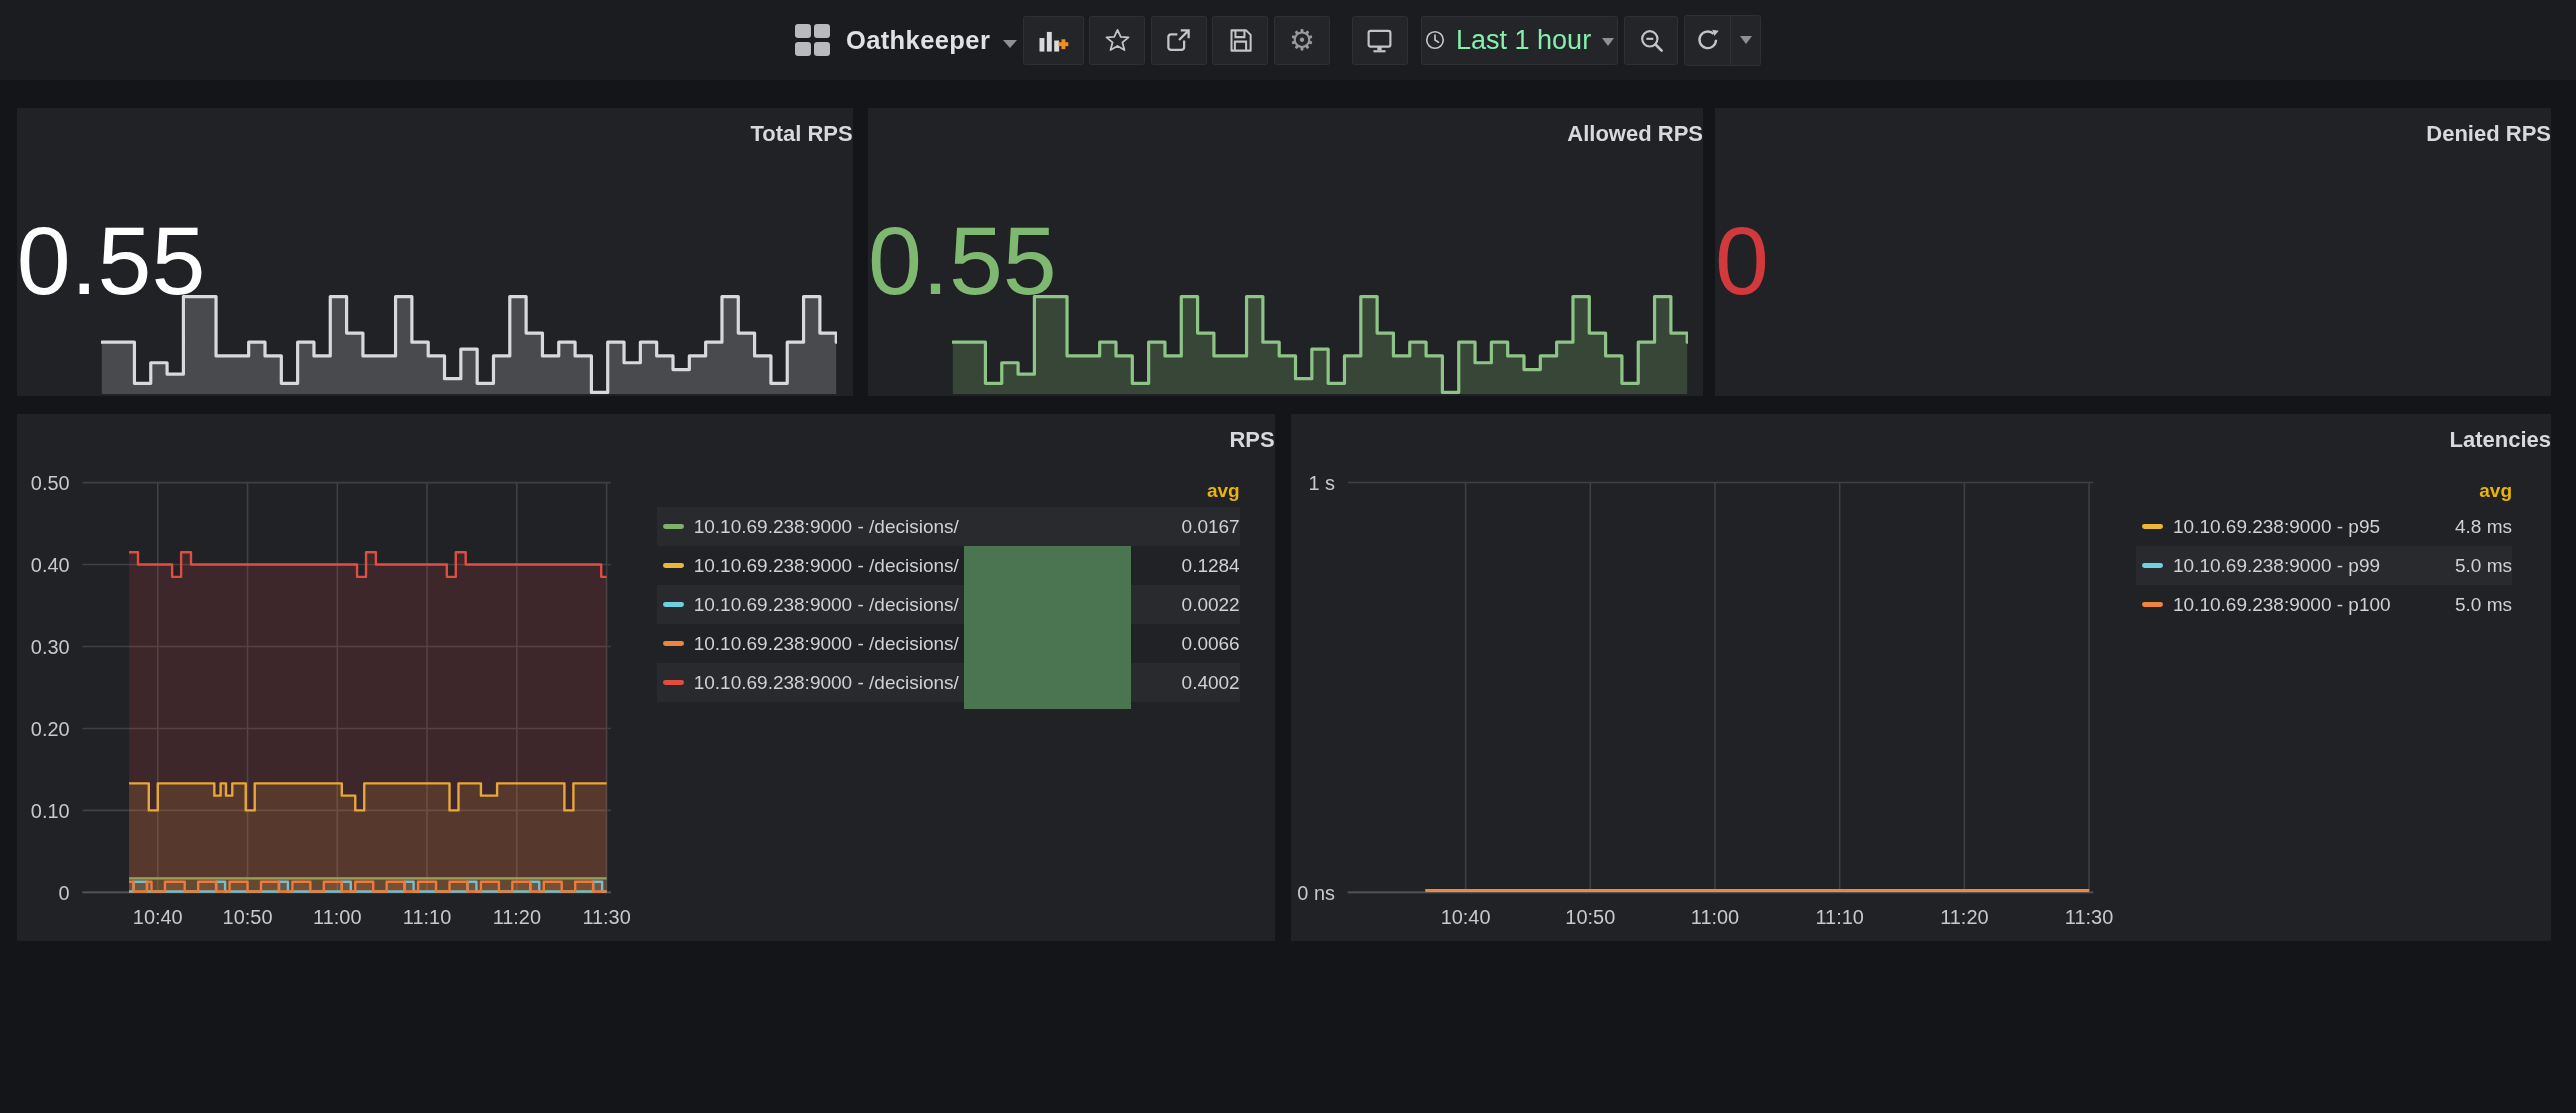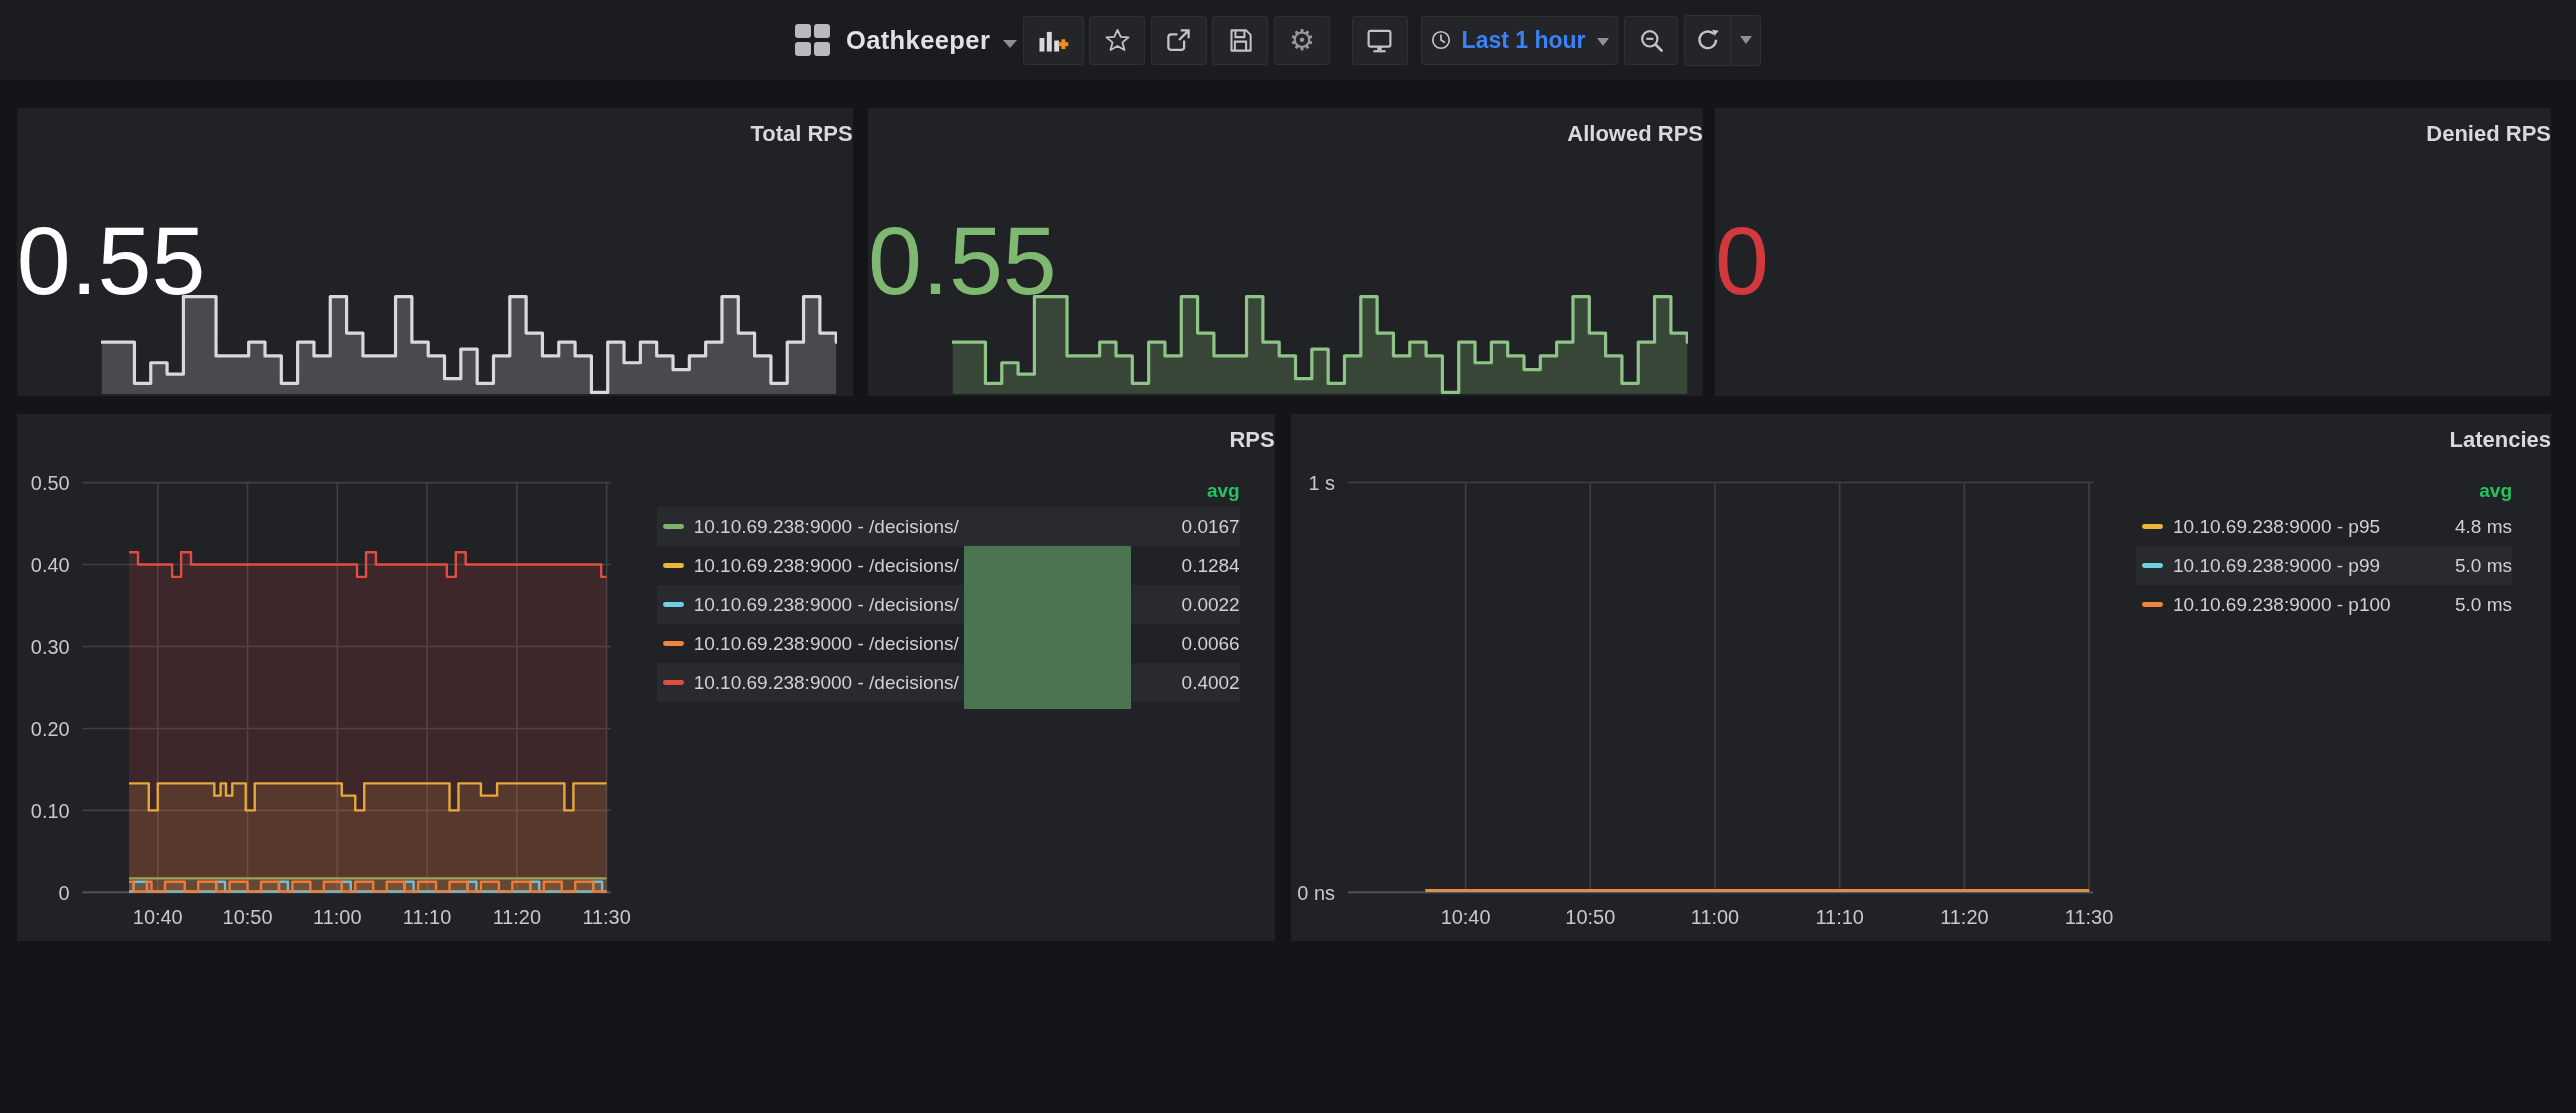--- a/index.html
+++ b/index.html
@@ -13,21 +13,21 @@
   .dash-title{color:#e0e1e2;font-size:25.5px;font-weight:700;margin-left:16px;letter-spacing:0.4px;}
   .caret{width:0;height:0;border-left:7.2px solid transparent;border-right:7.2px solid transparent;
     border-top:8.8px solid #8e9094;display:inline-block;}
   .dash-picker .caret{margin-left:12.8px;margin-top:8px;}
   .nav-right{display:flex;align-items:center;margin-right:41px;}
   .tbtn{height:49px;background:#232529;border:0.8px solid #2e3034;border-radius:2.4px;
     display:flex;align-items:center;justify-content:center;margin-left:5.6px;cursor:pointer;padding:0;}
   .tbtn svg{display:block;}
   .w76{width:61px}.w70{width:56px}.w68{width:54px}
   .gap-lg{margin-left:22px}.gap-md{margin-left:12.8px}.gap-sm{margin-left:6.4px}
-  .timebtn{width:197px;color:#3b82f6;font-size:23px;font-weight:700;}
+  .timebtn{width:197px;color:#86efac;font-size:27px;font-weight:400;}
   .timebtn .label{margin:0 11px 0 9.6px;}
   .timebtn .caret{border-left-width:6.4px;border-right-width:6.4px;border-top-width:8px;margin-top:3.2px;}
   .splitbtn{display:flex;margin-left:5.6px;height:49px;background:#232529;border:0.8px solid #2e3034;border-radius:2.4px;}
   .splitbtn .half{display:flex;align-items:center;justify-content:center;height:100%;cursor:pointer;}
   .splitbtn .h1{width:45px;border-right:0.8px solid #2e3034;}
   .splitbtn .h2{width:29.5px;}
   .gear-glyph{font-size:29px;color:#97999c;line-height:1;}
   
   .panel{position:absolute;background:#202226;}
   .panel-title{position:absolute;left:0;top:12.8px;width:100%;text-align:right;color:#d8d9da;
@@ -38,21 +38,21 @@
   #p-rps     {left:16.7px; top:414px;width:1258px;height:527px;}
   #p-lat     {left:1291px;top:414px;width:1260px;height:527px;}
   .stat-value{position:absolute;left:0;top:104px;width:100%;
     font-size:97px;font-weight:400;line-height:1;}
   .v-white{color:#ffffff}.v-green{color:#7fb871}.v-red{color:#d2393c}
   .spark{position:absolute;left:84px;bottom:2.4px;width:736px;height:99px;}
   .chart-svg{position:absolute;left:0;top:0;}
   
   .legend{position:absolute;z-index:2;font-size:19px;color:#d0d1d3;}
   .legend .hdr{height:32px;display:flex;align-items:center;justify-content:flex-end;
-    color:#22c55e;font-weight:700;cursor:pointer;text-align:center;}
+    color:#eab308;font-weight:700;cursor:pointer;text-align:center;}
   .legend .row{height:39px;display:flex;align-items:center;padding:0 0 0 6.4px;cursor:pointer;box-sizing:border-box;}
   .legend .row.alt{background:#282a2e;}
   .legend .swatch{width:21px;height:5.6px;border-radius:2.4px;margin-right:9.6px;flex:0 0 auto;}
   .legend .lbl{flex:1;white-space:nowrap;overflow:hidden;}
   .legend .val{margin-left:9.6px;white-space:nowrap;}
   #rps-legend{left:640px;top:61px;width:583px;}
   #lat-legend{left:845px;top:61px;width:376px;}
   .green-box{position:absolute;left:947px;top:132px;width:167px;height:163px;background:#4a7550;z-index:3;}
 </style>
 </head>

